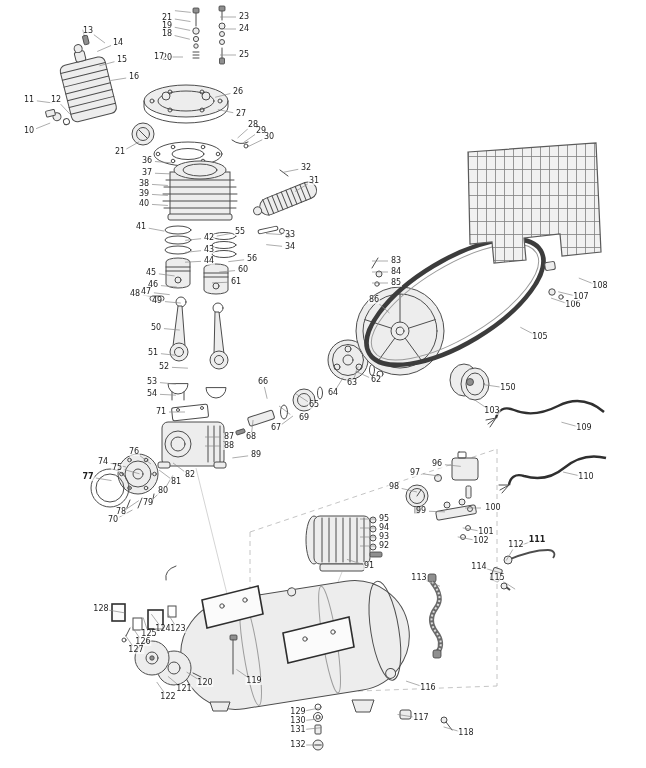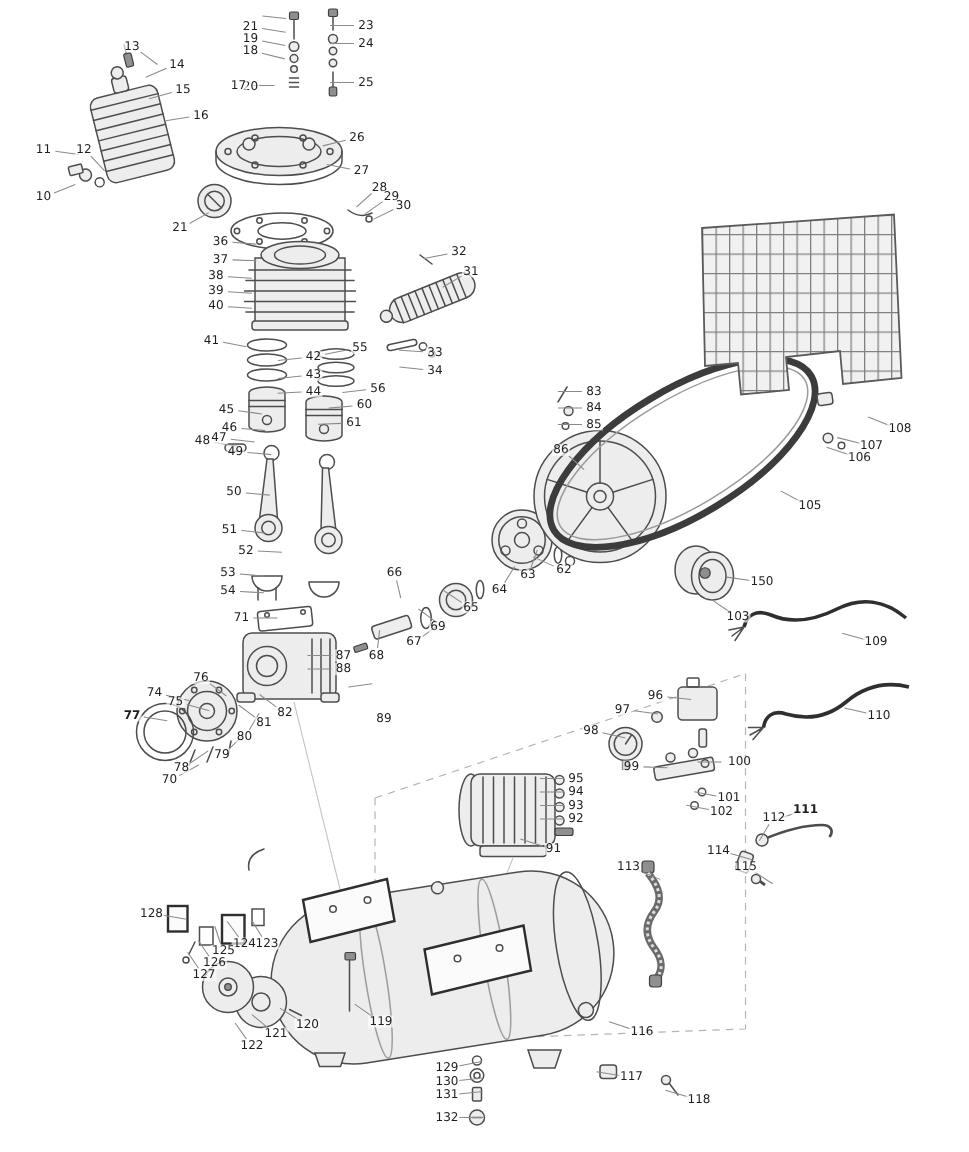--- a/index.html
+++ b/index.html
@@ -503,22 +503,22 @@
       <span class="callout" style="left: 164px; top: 367px;">52</span>
       <span class="callout" style="left: 152px; top: 382px;">53</span>
       <span class="callout" style="left: 152px; top: 394px;">54</span>
       <span class="callout" style="left: 161px; top: 412px;">71</span>
       <span class="callout" style="left: 263px; top: 382px;">66</span>
       <span class="callout" style="left: 314px; top: 405px;">65</span>
       <span class="callout" style="left: 276px; top: 428px;">67</span>
       <span class="callout" style="left: 251px; top: 437px;">68</span>
       <span class="callout" style="left: 229px; top: 437px;">87</span>
       <span class="callout" style="left: 229px; top: 446px;">88</span>
-      <span class="callout" style="left: 256px; top: 455px; margin-top: 24px;">89</span>
-      <span class="callout" style="left: 292px; top: 418px;">69</span>
+      <span class="callout" style="left: 256px; top: 455px;">89</span>
+      <span class="callout" style="left: 304px; top: 418px;">69</span>
       <span class="callout" style="left: 376px; top: 380px;">62</span>
       <span class="callout" style="left: 352px; top: 383px;">63</span>
       <span class="callout" style="left: 333px; top: 393px;">64</span>
       <span class="callout" style="left: 103px; top: 462px;">74</span>
       <span class="callout" style="left: 117px; top: 468px;">75</span>
       <span class="callout" style="left: 134px; top: 452px;">76</span>
       <span class="callout" style="left: 88px; top: 477px; font-weight: bold;">77</span>
       <span class="callout" style="left: 121px; top: 512px;">78</span>
       <span class="callout" style="left: 148px; top: 503px;">79</span>
       <span class="callout" style="left: 163px; top: 491px;">80</span>

